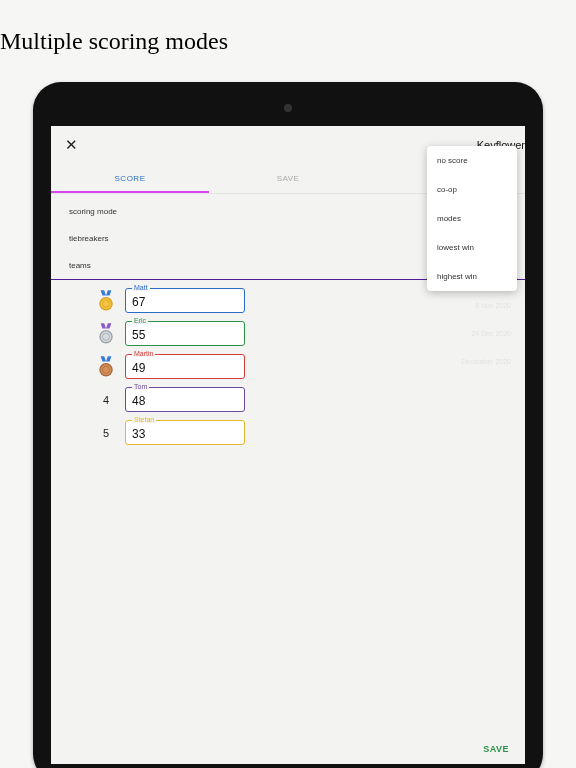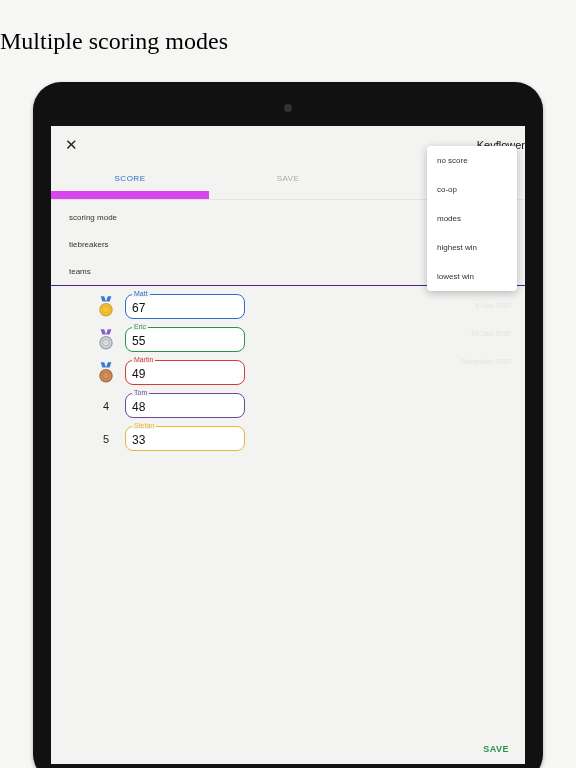--- a/index.html
+++ b/index.html
@@ -77,21 +77,21 @@
     flex: 1;
     text-align: center;
     font-size: 8px;
     letter-spacing: 0.5px;
     color: #aaa;
     padding: 8px 0;
     cursor: pointer;
   }
   .tab.active {
     color: #2a6dc9;
-    border-bottom: 8px solid #d946ef;
+    border-bottom: 2px solid #d946ef;
     font-weight: 500;
   }
   .options {
     padding: 4px 18px 0;
     border-bottom: 1px solid #4c1d95;
   }
   .opt {
     font-size: 8px;
     color: #333;
     padding: 9px 0;
@@ -117,21 +117,21 @@
     color: #222;
   }
   .medal {
     width: 18px;
     height: 22px;
     display: block;
   }
   .field {
     position: relative;
     border: 1px solid;
-    border-radius: 8px;
+    border-radius: 3px;
     width: 120px;
     padding: 6px 6px 3px 6px;
     background: #fff;
   }
   .field .pname {
     position: absolute;
     top: -5px;
     left: 6px;
     background: #f3f3f2;
     padding: 0 2px;
@@ -277,20 +277,20 @@
             <span class="pname" style="color: rgb(232, 183, 48);">Stefan</span>
             <div class="pscore">33</div>
           </div>
         </div>
       </div>
 
     <div class="dropdown" id="dropdown">
         <div class="dd-item">no score</div>
         <div class="dd-item">co-op</div>
         <div class="dd-item">modes</div>
+        <div class="dd-item">lowest win</div>
         <div class="dd-item">highest win</div>
-        <div class="dd-item">lowest win</div>
       </div>
 
     <div class="save">SAVE</div>
 
   </div>
 </div>
 
 </body></html>

